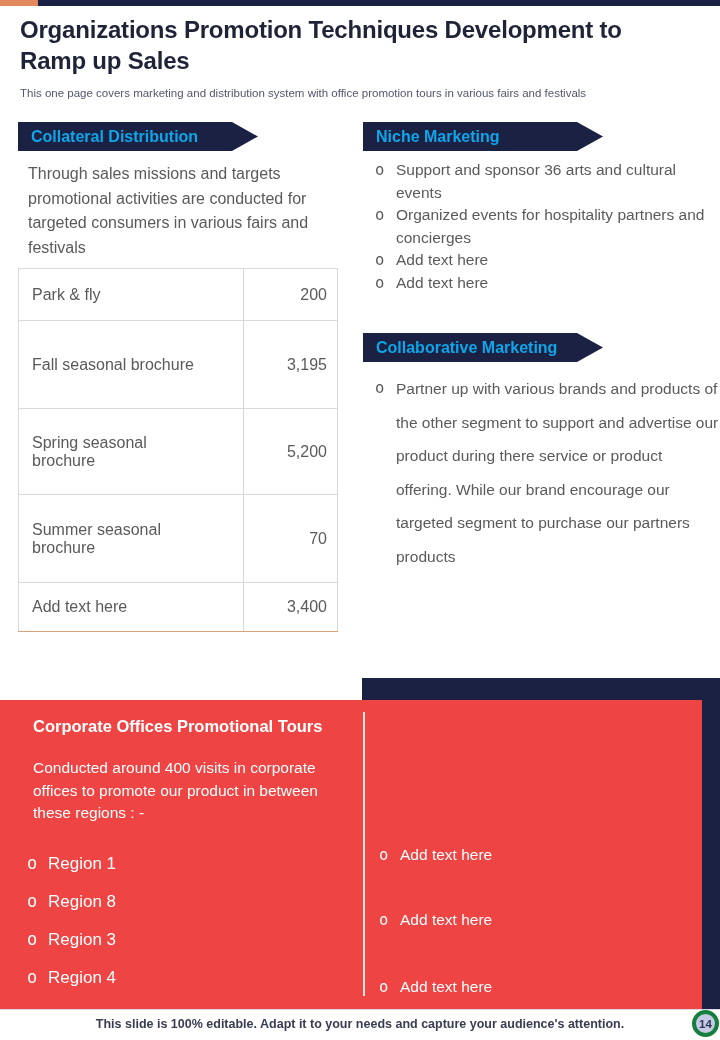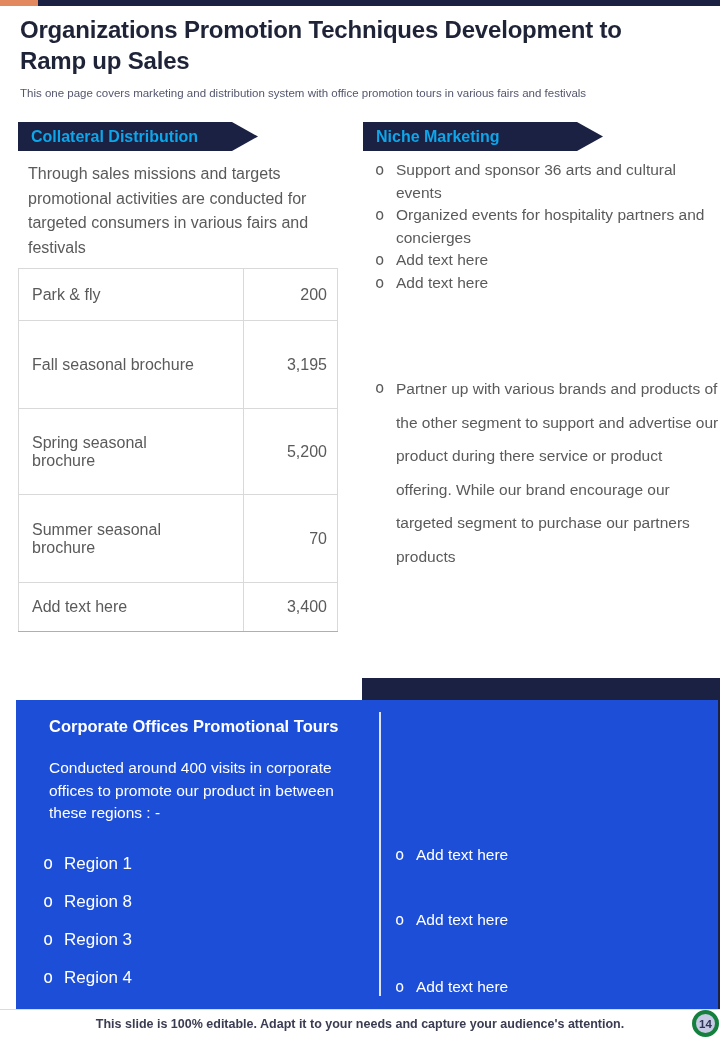--- a/index.html
+++ b/index.html
@@ -57,21 +57,21 @@
     font-family:"DejaVu Sans Mono", monospace;
   }
   .niche-list { position:absolute; left:10px; top:37px; width:335px;
     font-size:15.5px; line-height:22.5px; color:#5a5a5a; }
   .collab-banner { position:absolute; left:0; top:211px; }
   .collab-list { position:absolute; left:10px; top:250px; width:348px;
     font-size:15.5px; line-height:33.5px; color:#5a5a5a; }
 
   
   .navy-block { position:absolute; left:362px; top:678px; width:358px; height:331px; background:#1b2143; }
-  .orange-panel { position:absolute; left:16px; top:700px; width:702px; height:309px; background:#1d4ed8; color:#ffffff; }
+  .orange-panel { position:absolute; left:0; top:700px; width:702px; height:309px; background:#ef4444; color:#ffffff; }
   .op-left { position:absolute; left:33px; top:0; width:320px; }
   .op-heading { position:absolute; left:0; top:17px; width:330px; font-size:16.5px; font-weight:bold; white-space:nowrap; }
   .op-desc { position:absolute; left:0; top:57px; width:300px; font-size:15.5px; line-height:22.5px; }
   .op-regions { position:absolute; left:-8px; top:153px; width:300px; font-size:17px; }
   .op-regions li { margin-bottom:17px; line-height:21px; }
   .op-divider { position:absolute; left:363px; top:12px; width:2px; height:284px; background:rgba(255,255,255,0.85); }
   .op-right { position:absolute; left:363px; top:0; width:339px; height:309px; }
   .op-right li { position:absolute; left:14px; font-size:15.5px; line-height:20px; }
   .op-b1 { top:145px; } .op-b2 { top:210px; } .op-b3 { top:277px; }
 
@@ -133,20 +133,21 @@
   </div>
 
   <div class="col-right">
     <div class="banner">Niche Marketing</div>
     <ul class="bullets niche-list">
       <li>Support and sponsor 36 arts and cultural events</li>
       <li>Organized events for hospitality partners and concierges</li>
       <li>Add text here</li>
       <li>Add text here</li>
     </ul>
+    <div class="banner collab-banner">Collaborative Marketing</div>
     <ul class="bullets collab-list">
       <li>Partner up with various brands and products of the other segment to support and advertise our product during there service or product offering. While our brand encourage our targeted segment to purchase our partners products</li>
     </ul>
   </div>
 
   <div class="navy-block"></div>
 
   <div class="orange-panel">
     <div class="op-left">
       <div class="op-heading">Corporate Offices Promotional Tours</div>

